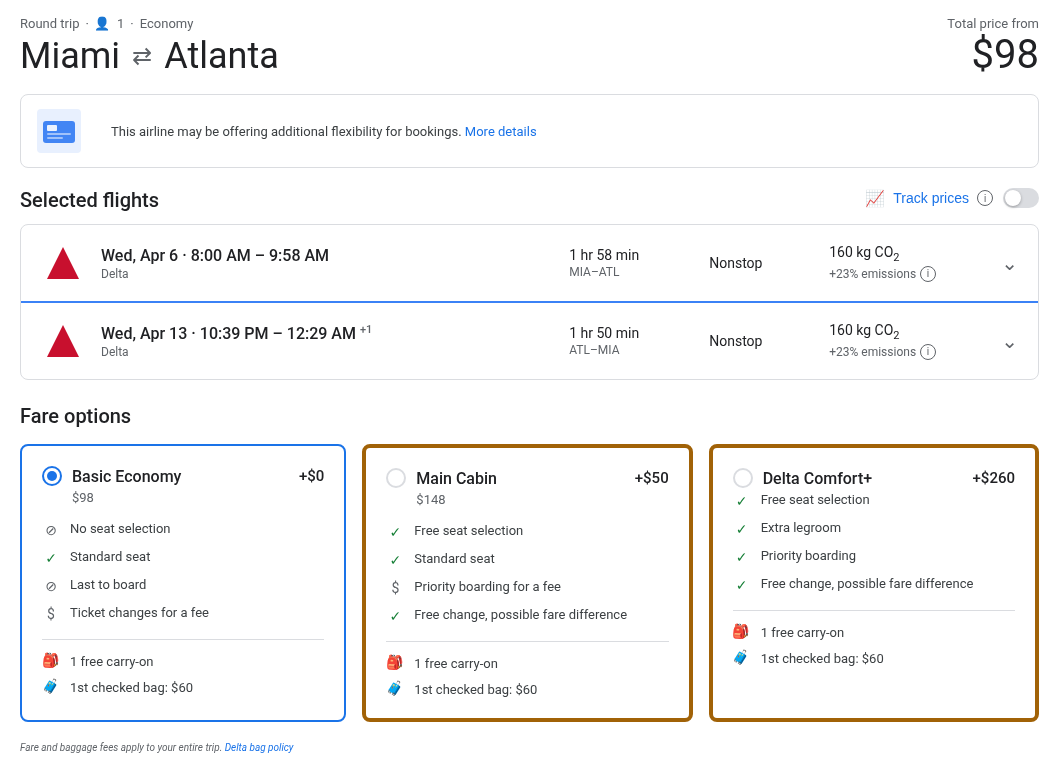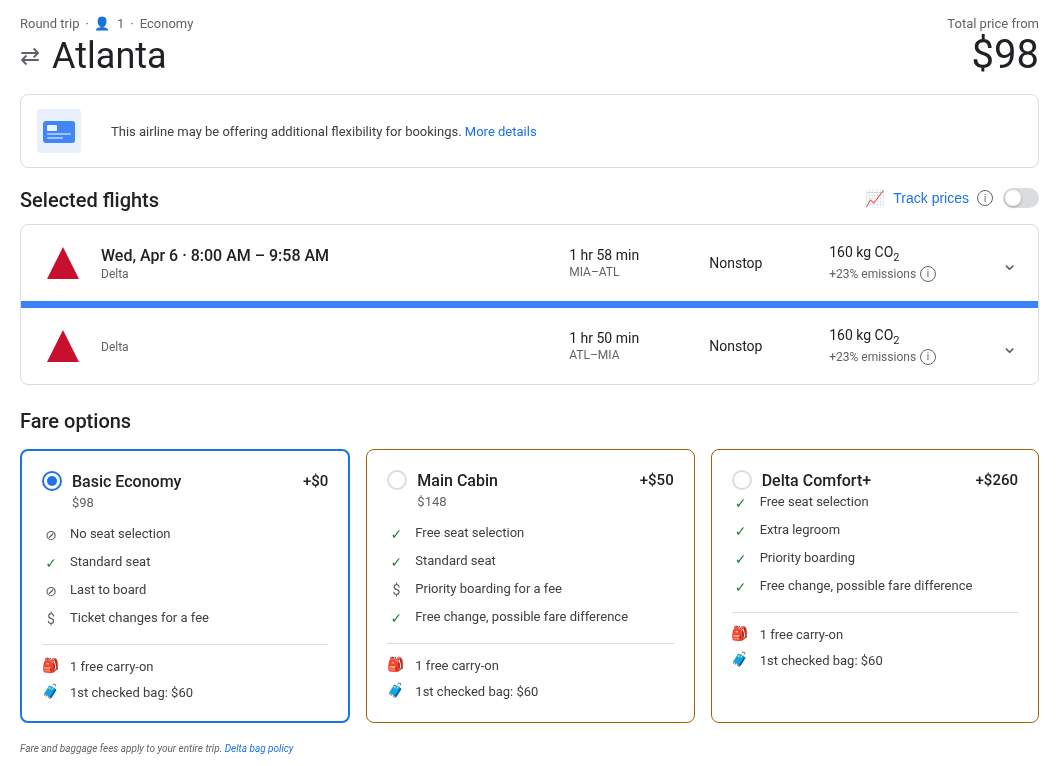--- a/index.html
+++ b/index.html
@@ -135,21 +135,21 @@
       border: 1px solid #dadce0;
       border-radius: 8px;
       overflow: hidden;
       margin-bottom: 24px;
     }
     .flight-row {
       display: flex;
       align-items: center;
       padding: 16px 20px;
       gap: 0;
-      border-bottom: 7px solid #3b82f6;
+      border-bottom: 2px solid #3b82f6;
       cursor: pointer;
     }
     .flight-row:last-child { border-bottom: none; }
 
     .airline-logo {
       width: 44px;
       height: 44px;
       flex-shrink: 0;
       margin-right: 16px;
     }
@@ -221,21 +221,21 @@
       font-weight: 500;
       margin-bottom: 16px;
     }
     .fare-cards {
       display: flex;
       gap: 16px;
       margin-bottom: 20px;
     }
     .fare-card {
       flex: 1;
-      border: 1px solid #a16207;
+      border: 4px solid #a16207;
       border-radius: 8px;
       padding: 20px;
       cursor: pointer;
       position: relative;
     }
     .fare-card.selected {
       border: 2px solid #1a73e8;
     }
     .fare-card-header {
       display: flex;
@@ -360,20 +360,21 @@
     <div class="header-left">
       <div class="trip-meta">
         <span>Round trip</span>
         <span class="dot">·</span>
         <span>👤</span>
         <span>1</span>
         <span class="dot">·</span>
         <span>Economy</span>
       </div>
       <div class="route-title">
+        <span>Miami</span>
         <span class="route-arrow">⇄</span>
         <span>Atlanta</span>
       </div>
     </div>
     <div class="header-right">
       <div class="total-label">Total price from</div>
       <div class="total-price">$98</div>
     </div>
   </div>
 
@@ -440,20 +441,28 @@
       <span class="expand-icon">⌄</span>
     </div>
 
     <div class="flight-row">
       <div class="airline-logo">
         <svg width="44" height="44" viewBox="0 0 44 44">
           <polygon points="22,6 38,38 6,38" fill="#C8102E"></polygon>
         </svg>
       </div>
       <div class="flight-info">
+        <div class="flight-times">
+          <span>Wed, Apr 13</span>
+          <span> · </span>
+          <span>10:39 PM</span>
+          <span> – </span>
+          <span>12:29 AM</span>
+          <sup style="font-size:11px;color:#5f6368;">+1</sup>
+        </div>
         <div class="flight-date">Delta</div>
       </div>
       <div class="flight-duration">
         <div class="duration-time">1 hr 50 min</div>
         <div class="duration-route">ATL–MIA</div>
       </div>
       <div class="flight-stops">Nonstop</div>
       <div class="flight-emissions">
         <div class="co2-amount">
           160 kg CO<sub class="co2-sub">2</sub>

